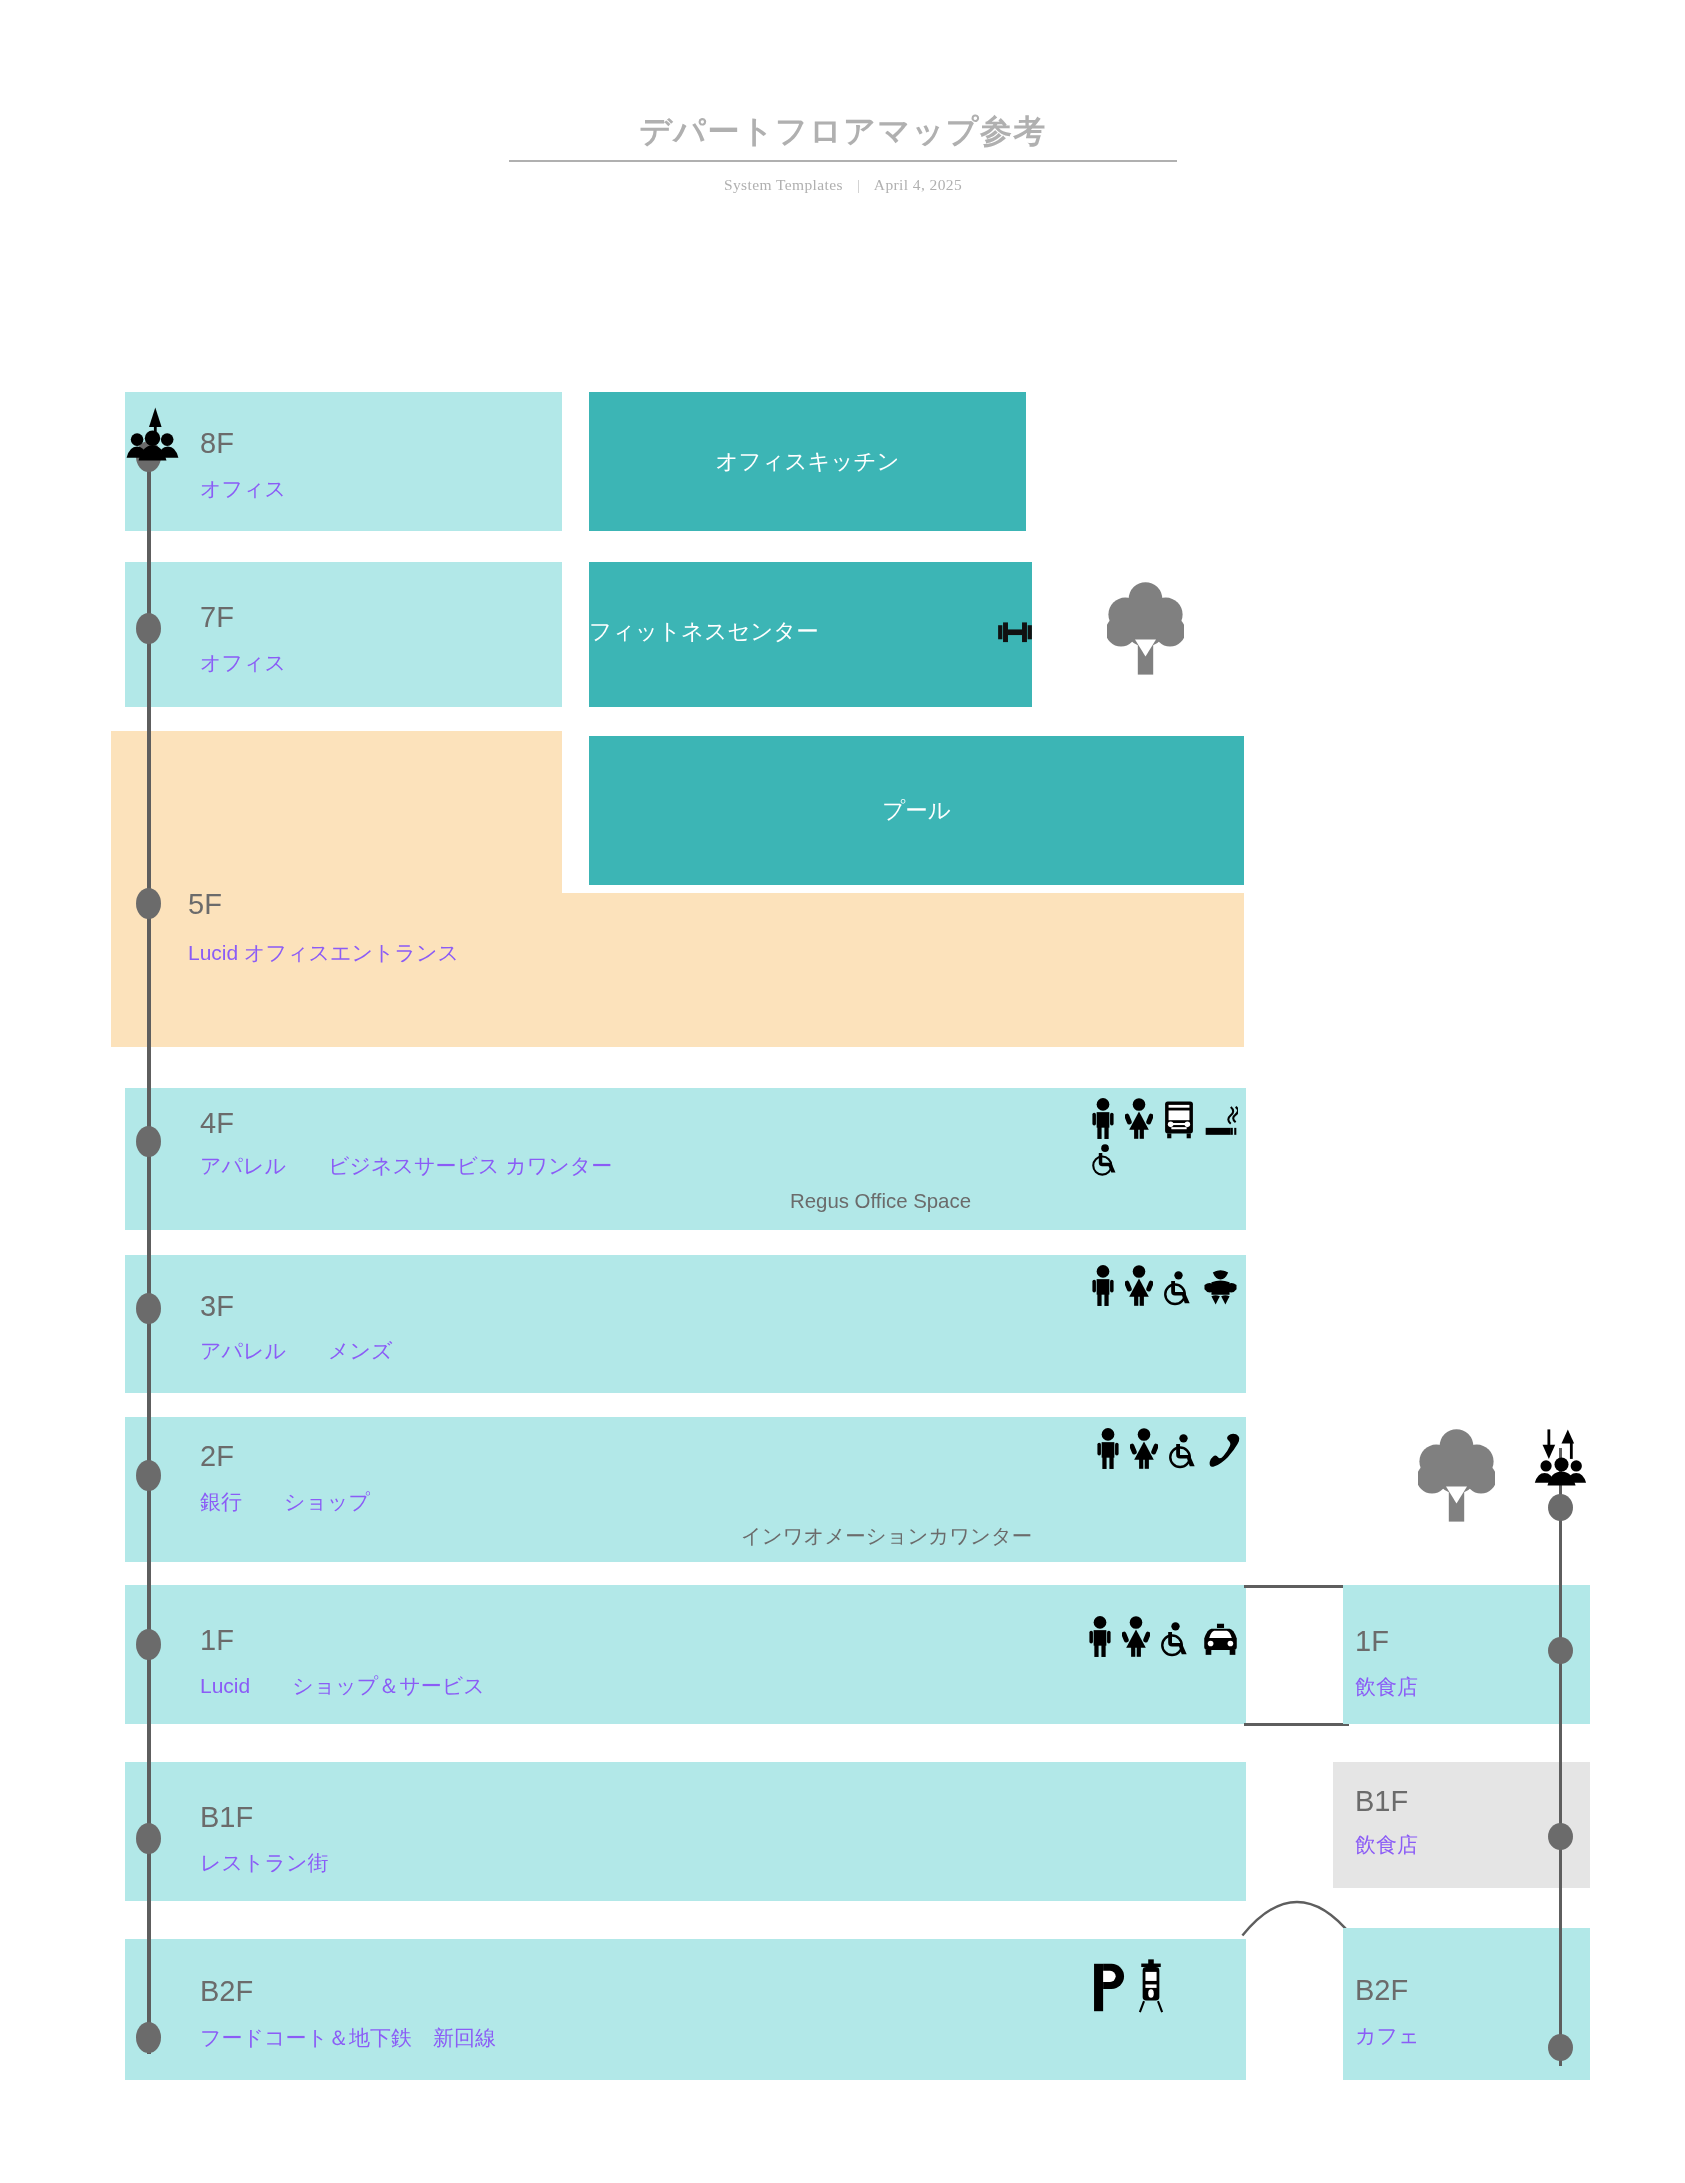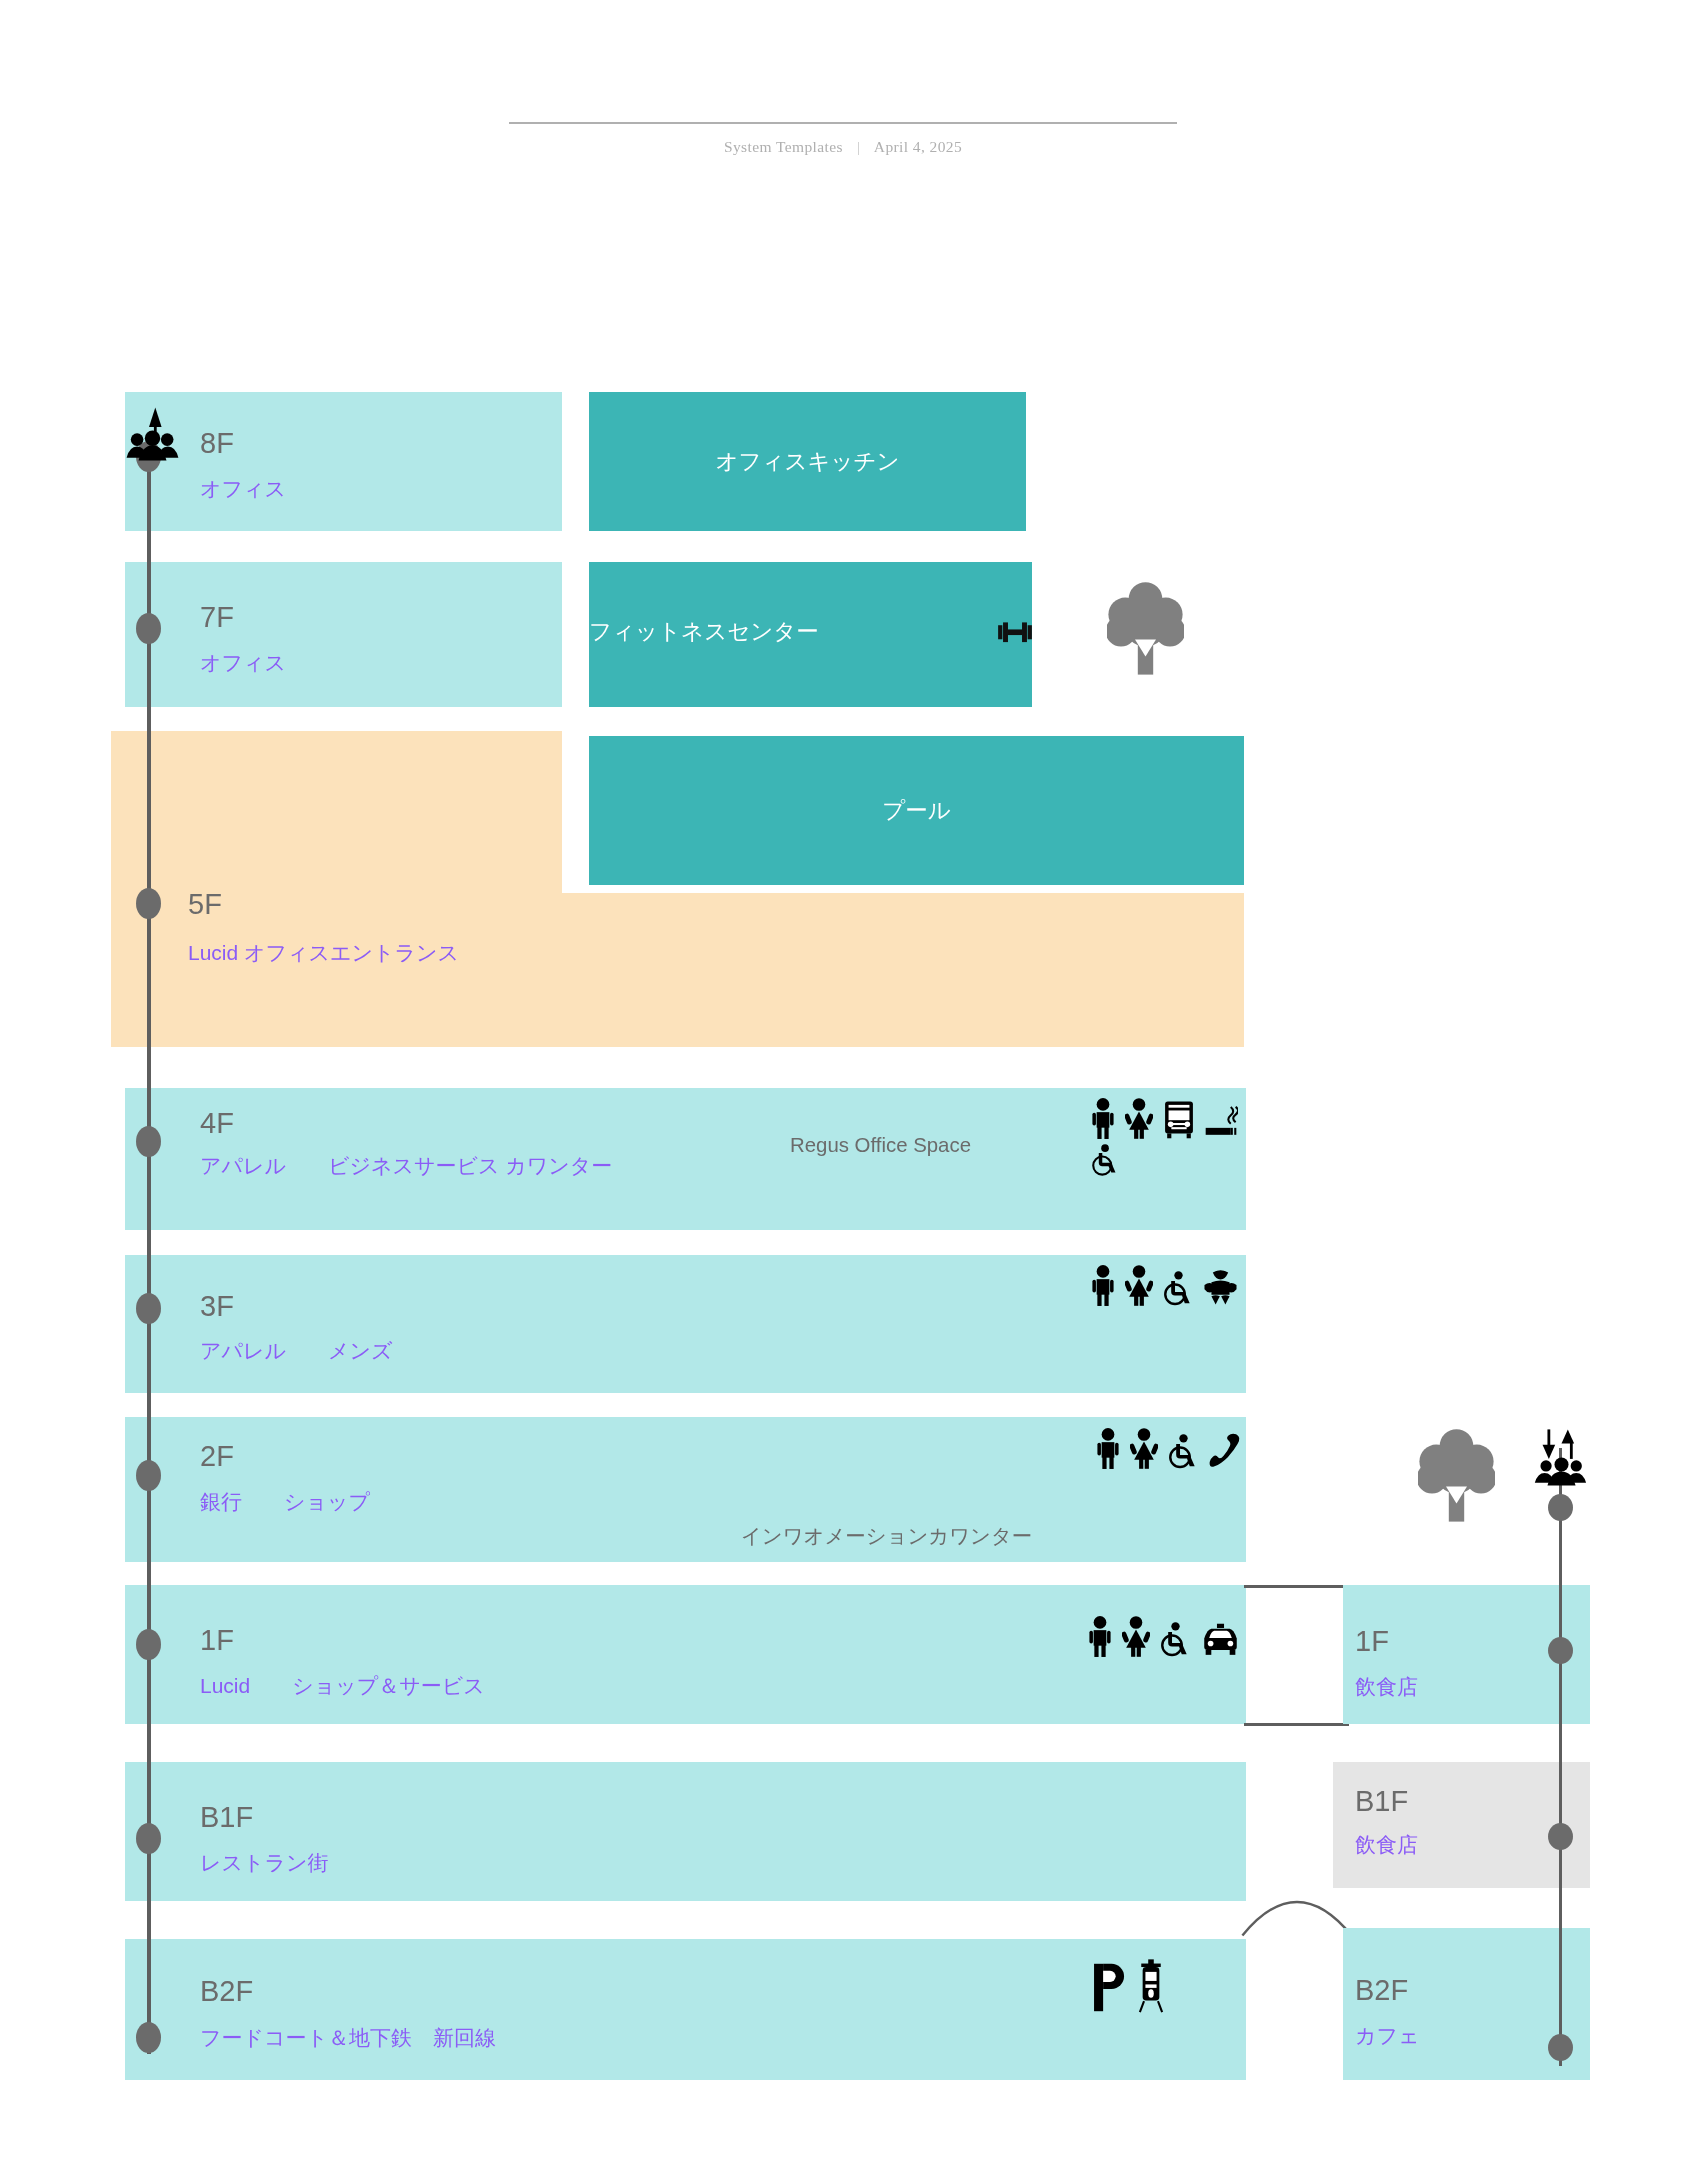--- a/index.html
+++ b/index.html
@@ -125,20 +125,21 @@
     background: #5e5e5e;
   }
   .arch { position: absolute; }
 </style>
 </head>
 <body>
 
 <div id="page">
 
   <div id="header">
+    <div id="title">デパートフロアマップ参考</div>
     <div id="title-rule"></div>
     <div id="subtitle">
       <span>System Templates</span>
       <span class="sep">|</span>
       <span>April 4, 2025</span>
     </div>
   </div>
 
   <div class="band cyan" style="left:125px; top:392px; width:437px; height:139px;"></div>
   <div class="floor-num" style="left:200px; top:429px;">8F</div>
@@ -150,21 +151,21 @@
 
   <div class="band orange" style="left:111px; top:731px; width:1133px; height:316px;"></div>
 
   <div style="position:absolute; left:562px; top:731px; width:682px; height:162px; background:#ffffff;"></div>
   <div class="floor-num" style="left:188px; top:890px;">5F</div>
   <div class="floor-desc" style="left:188px; top:942px;">Lucid オフィスエントランス</div>
 
   <div class="band cyan" style="left:125px; top:1088px; width:1121px; height:142px;"></div>
   <div class="floor-num" style="left:200px; top:1109px;">4F</div>
   <div class="floor-desc" style="left:200px; top:1155px;">アパレル　　ビジネスサービス カワンター</div>
-  <div class="floor-sub" style="left:790px; top:1135px;">Regus Office Space</div>
+  <div class="floor-sub" style="left:790px; top:1191px;">Regus Office Space</div>
 
   <div class="icon-row" style="left:1091px; top:1098px;">
     <svg width="24" height="41" viewBox="0 0 34 58">
       <circle cx="17" cy="9" r="9" fill="#000"></circle>
       <rect x="8" y="20" width="18" height="22" fill="#000"></rect>
       <rect x="2" y="21" width="5" height="18" rx="2.5" fill="#000"></rect>
       <rect x="27" y="21" width="5" height="18" rx="2.5" fill="#000"></rect>
       <rect x="9" y="41" width="6" height="17" fill="#000"></rect>
       <rect x="19" y="41" width="6" height="17" fill="#000"></rect>
     </svg>

